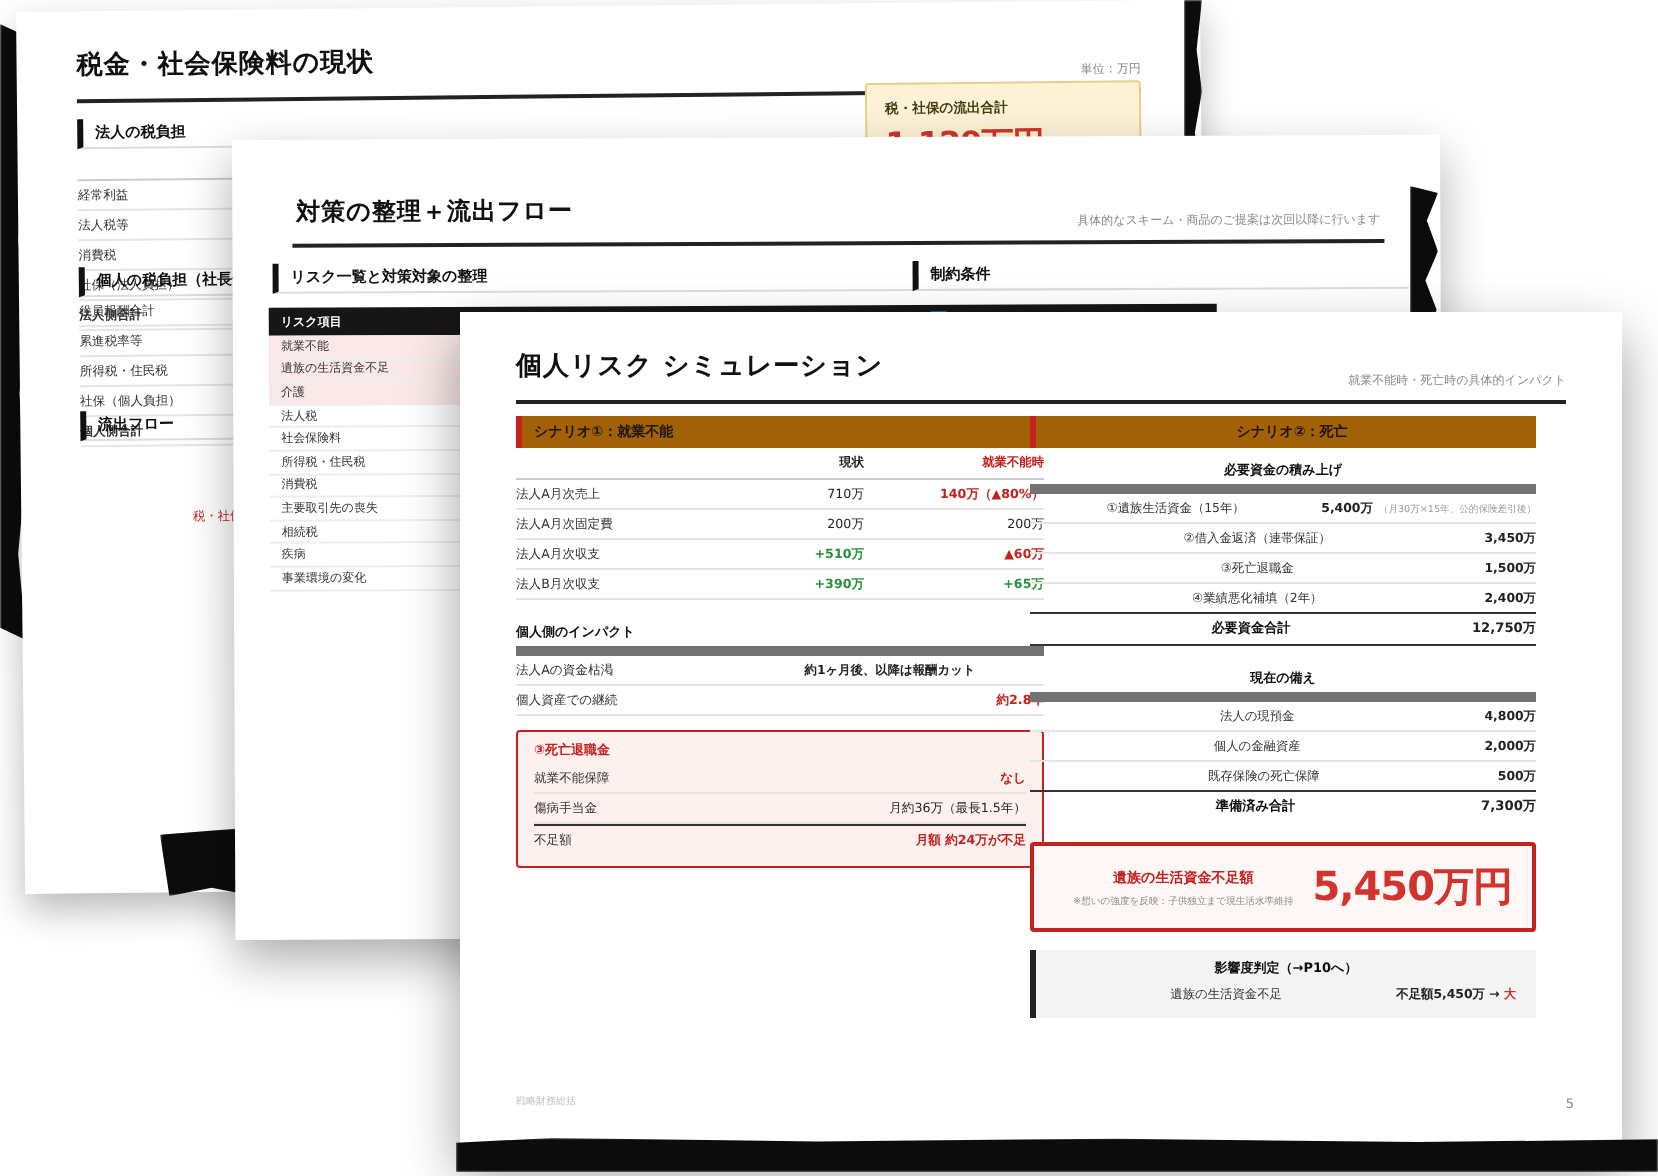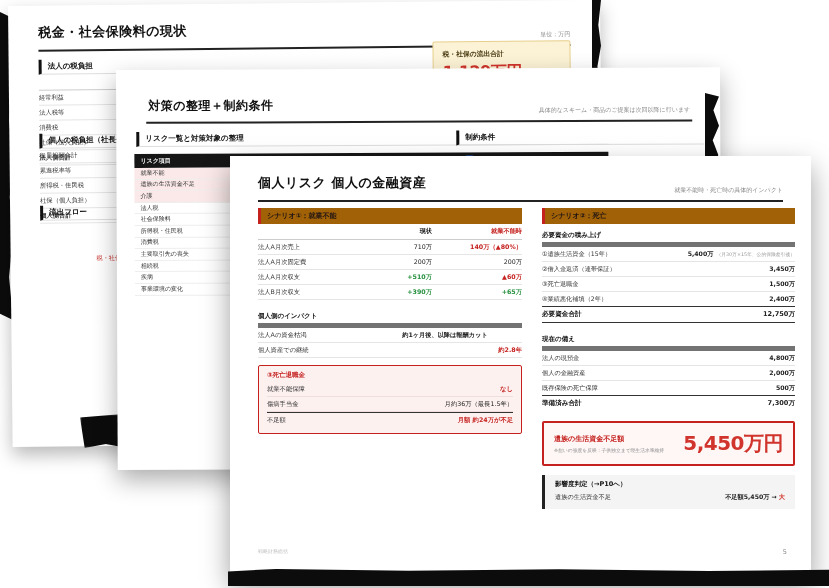--- a/index.html
+++ b/index.html
@@ -78,21 +78,21 @@
   .cicon{width:10px;height:12px;background:#1a5fd0;border-radius:2px;color:#fff;font-size:6px;
          font-weight:bold;display:flex;align-items:center;justify-content:center;margin-right:5px;}
   .md-citem .clab{font-size:7px;font-weight:bold;color:#111;}
 
   
   .fr-title{position:absolute;left:28px;top:18px;}
   .fr-note{position:absolute;right:28px;top:30px;}
   .fr-rule{left:28px;right:28px;top:44px;}
   .col{position:absolute;top:52px;}
   .col.left{left:28px;width:264px;}
-  .col.right{left:312px;width:253px;}
+  .col.right{left:285px;width:253px;text-align:center;}
   .scenbar{background:#a16207;border-left:3px solid #c5221f;padding:3px 0 3px 6px;
            font-size:7px;font-weight:bold;color:#201414;}
   .fhead{display:flex;border-bottom:1px solid #ccc;padding:3px 0;font-size:6.2px;font-weight:bold;}
   .fv1{width:72px;text-align:right;} .fv2{width:90px;text-align:right;}
   .subhead{font-size:6.5px;font-weight:bold;color:#111;border-bottom:5px solid #737373;
            padding:2.5px 0;margin-top:9px;}
   .centerval{flex:1.4;text-align:center;font-weight:bold;color:#222;font-size:6.2px;}
   .covbox{margin-top:7px;border:1.5px solid #c5221f;background:#fdf1f0;border-radius:2px;
           padding:5px 8px 6px 8px;}
   .covbox .btitle{font-size:6.5px;font-weight:bold;color:#c5221f;margin-bottom:2px;}
@@ -206,21 +206,21 @@
         <span>税・社保で流出→</span>
         <span class="badge redbg">法人側440</span>
       </div>
     </div>
   </div>
 
   <div class="grunge g-topright"></div>
   <div class="grunge g-backbottom"></div>
 
   <div class="page middle">
-    <div class="h1 md-title">対策の整理＋制約条件</div>
+    <div class="h1 md-title">対策の整理＋流出フロー</div>
     <div class="note md-note">具体的なスキーム・商品のご提案は次回以降に行います</div>
     <div class="rule md-rule"></div>
 
     <div class="md-risksec">
       <div class="secbar">リスク一覧と対策対象の整理</div>
     </div>
 
     <div class="md-table">
       <div class="md-thead">
         <span class="c1">リスク項目</span>
@@ -289,21 +289,21 @@
       <div class="md-citem">
         <span class="cicon">¥</span>
         <span class="clab">キャッシュポジション</span>
       </div>
     </div>
   </div>
 
   <div class="grunge g-midright"></div>
 
   <div class="page front">
-    <div class="h1 fr-title">個人リスク 個人の金融資産</div>
+    <div class="h1 fr-title">個人リスク シミュレーション</div>
     <div class="note fr-note">就業不能時・死亡時の具体的インパクト</div>
     <div class="rule fr-rule"></div>
 
     <div class="col left">
       <div class="scenbar">シナリオ①：就業不能</div>
       <div class="fhead">
         <span class="tl"></span>
         <span class="fv1">現状</span>
         <span class="fv2 red">就業不能時</span>
       </div>

